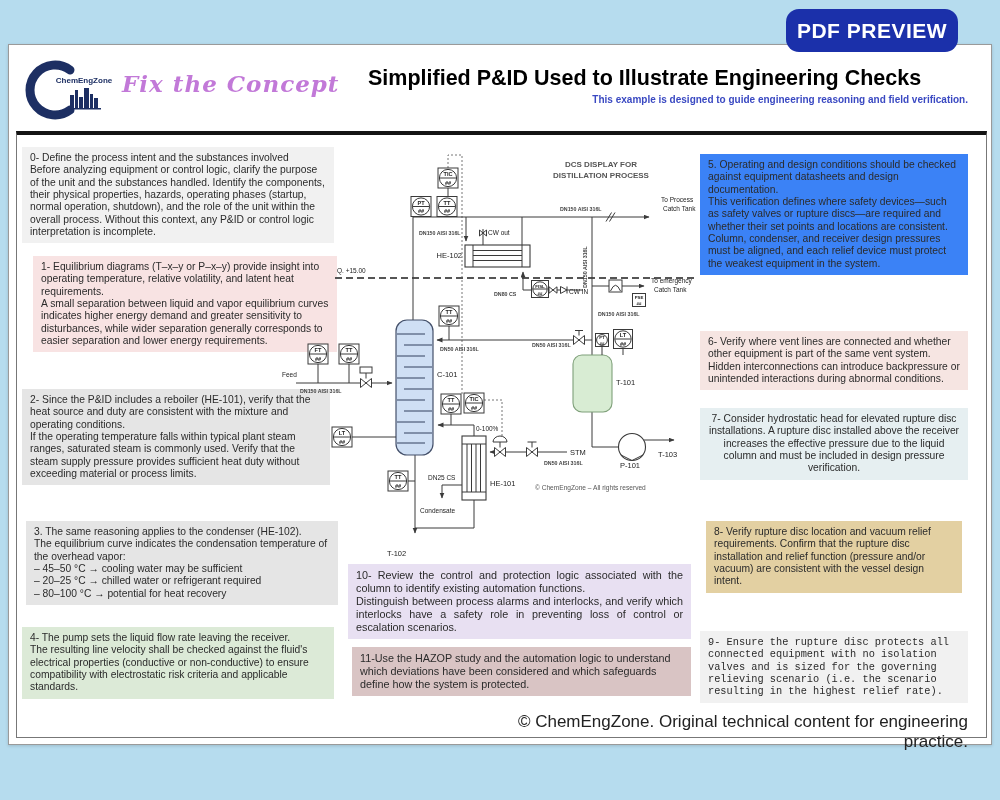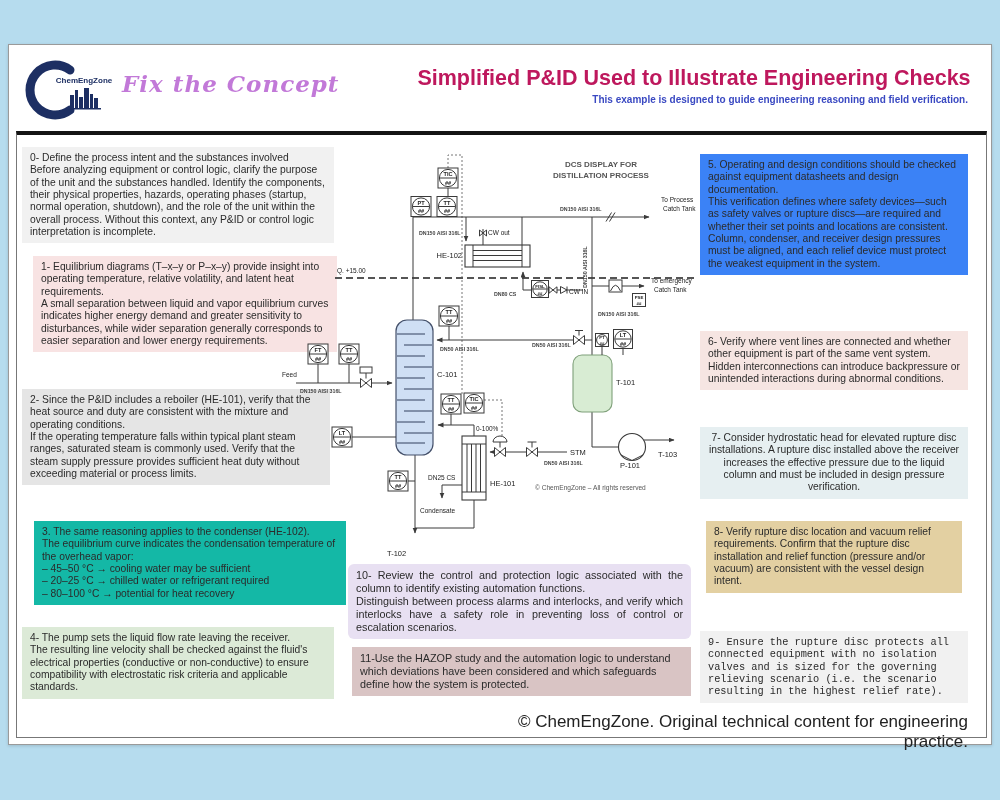--- a/index.html
+++ b/index.html
@@ -3,35 +3,35 @@
 <meta charset="utf-8">
 <style>
   html,body{margin:0;padding:0;}
   .canvas{position:relative;width:1000px;height:800px;background:#b6dcee;font-family:"Liberation Sans",sans-serif;overflow:hidden;}
   .badge{position:absolute;left:786px;top:9px;width:172px;height:43px;background:#1b30aa;border-radius:13px;color:#fff;
          display:flex;align-items:center;justify-content:center;font-size:21px;font-weight:bold;letter-spacing:.5px;z-index:5;}
   .page{position:absolute;left:8px;top:44px;width:982px;height:699px;background:#fff;border:1px solid #9a9a9a;box-shadow:0 1px 3px rgba(0,0,0,.15);}
   .logo{position:absolute;left:24px;top:57px;}
   .tagline{position:absolute;left:122px;top:70px;font-family:"DejaVu Serif",serif;font-style:italic;font-weight:bold;
            font-size:23px;color:#c279d8;letter-spacing:1px;}
-  .title{position:absolute;left:396px;top:66px;width:596px;text-align:center;font-size:21.5px;font-weight:bold;color:#be185d;}
+  .title{position:absolute;left:368px;top:66px;width:596px;text-align:left;font-size:21.5px;font-weight:bold;color:#000000;}
   .subtitle{position:absolute;left:380px;top:94px;width:588px;text-align:right;font-size:10px;font-weight:bold;color:#3a49c2;}
   .rule{position:absolute;left:16px;top:131px;width:969px;height:602px;border:1px solid #777;border-top:4px solid #141414;}
   .note{position:absolute;padding:5px 8px;font-size:10.3px;line-height:1.2;color:#2b2b2b;white-space:pre-line;}
   .n0{left:22px;top:147px;width:296px;background:#f1f1f1;}
   .n1{left:21px;top:256px;width:288px;background:#f8e3e3;margin-left:12px;}
   .n2{left:22px;top:389px;width:292px;background:#e5e5e5;}
-  .n3{left:34px;top:521px;width:296px;background:#14b8a6;}
+  .n3{left:26px;top:521px;width:296px;background:#e5e5e5;}
   .n4{left:22px;top:627px;width:296px;background:#dcead7;}
   .n5{left:700px;top:154px;width:252px;background:#3b82f6;}
   .n6{left:700px;top:331px;width:252px;background:#f6e5e2;}
-  .n7{left:700px;top:427px;width:252px;background:#e6eff1;text-align:center;}
+  .n7{left:700px;top:408px;width:252px;background:#e6eff1;text-align:center;}
   .n8{left:706px;top:521px;width:240px;background:#e3d0a2;}
   .n9{left:700px;top:631px;width:252px;background:#f1f1f1;font-family:Liberation Mono, monospace;}
-  .n10{left:348px;top:564px;width:327px;background:#e8e0f2;text-align:justify;font-size:10.8px;border-radius:6px;}
+  .n10{left:348px;top:564px;width:327px;background:#e8e0f2;text-align:justify;font-size:10.8px;}
   .n11{left:352px;top:647px;width:323px;background:#d9c4c4;font-size:10.8px;}
   .footer{position:absolute;left:500px;top:712px;width:468px;text-align:right;font-size:17px;color:#222;}
   
   .pid{position:absolute;left:280px;top:145px;}
   .pl{fill:none;stroke:#3a3a3a;stroke-width:1;}
   .dot{fill:none;stroke:#777;stroke-width:1;stroke-dasharray:2,2;}
   .elev{fill:none;stroke:#555;stroke-width:2.2;stroke-dasharray:7,4;}
   .ib{fill:#fff;stroke:#3a3a3a;stroke-width:1;}
   .eq{fill:#fff;stroke:#3a3a3a;stroke-width:1.1;}
   .itag{font-size:5.6px;text-anchor:middle;fill:#222;font-weight:bold;}
@@ -40,20 +40,21 @@
   .lbl6{font-size:6.5px;fill:#222;}
   .pip{font-size:5.3px;fill:#444;font-weight:bold;}
   .dcs{font-size:8px;font-weight:bold;fill:#555;text-anchor:middle;}
   .cop{font-size:6.6px;fill:#555;}
 </style>
 </head>
 <body>
 
 <div class="canvas">
 
+  <div class="badge">PDF PREVIEW</div>
 
   <div class="page"></div>
 
   <svg class="logo" width="92" height="66" viewBox="0 0 92 66">
     <path d="M46,13 A25,25 0 1 0 46,53" fill="none" stroke="#1d2f63" stroke-width="9" stroke-linecap="round"></path>
     <text x="60" y="26" text-anchor="middle" font-size="8" font-weight="bold" fill="#1d2f63">ChemEngZone</text>
     <g fill="#1d2f63">
       <rect x="46" y="38" width="4" height="13"></rect>
         <rect x="51" y="33" width="3" height="18"></rect>
       <rect x="55" y="40" width="4" height="11"></rect>

